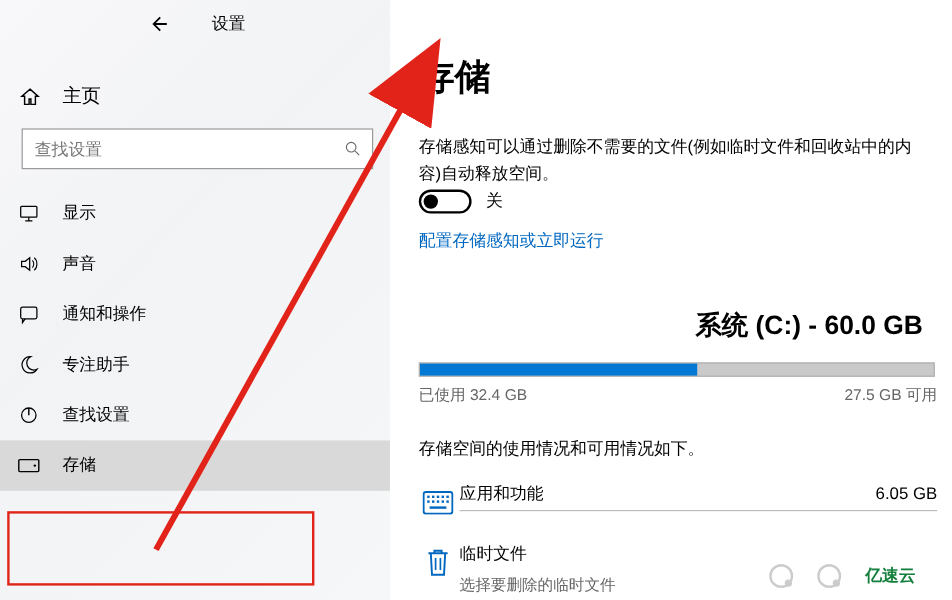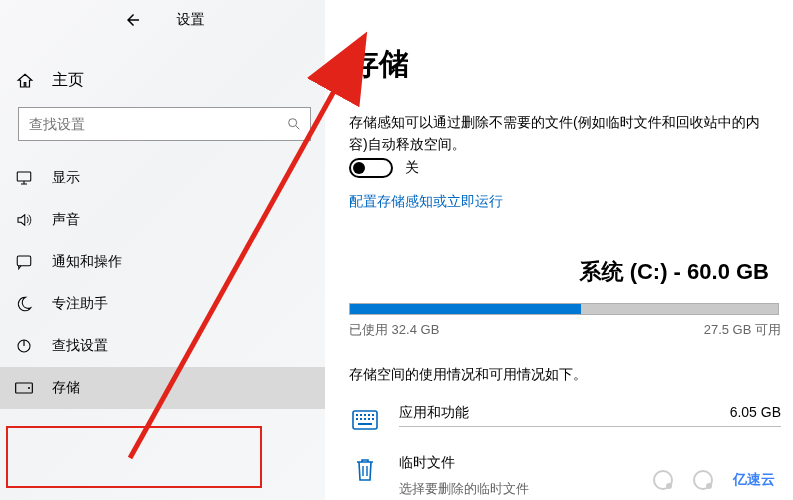--- a/index.html
+++ b/index.html
@@ -23,27 +23,27 @@
     .toggle-row { display: flex; align-items: center; gap: 12px; margin-bottom: 14px; }
     .toggle { width: 44px; height: 20px; border: 2px solid #000; border-radius: 10px; position: relative; background: #fff; cursor: pointer; }
     .toggle-knob { width: 12px; height: 12px; background: #000; border-radius: 50%; position: absolute; left: 2px; top: 2px; }
     .toggle-label { font-size: 14px; }
     .link { color: #0067c0; font-size: 14px; cursor: pointer; margin-bottom: 30px; display: inline-block; text-align: center; }
     .drive-title { font-size: 22px; font-weight: 600; margin-bottom: 16px; margin-top: 16px; text-align: right; }
     .bar-wrap { width: 430px; height: 12px; background: #c9c9c9; position: relative; margin-bottom: 6px; border: 1px solid #b0b0b0; }
     .bar-used { position: absolute; left: 0; top: 0; bottom: 0; background: #0078d4; }
     .bar-row { display: flex; justify-content: space-between; width: 432px; font-size: 13px; color: #666; margin-bottom: 1px; }
     .sub-desc { font-size: 14px; margin-bottom: 20px; margin-top: 27px; }
-    .cat-row { display: flex; align-items: flex-start; gap: 18px; width: 432px; margin-bottom: 6px; cursor: pointer; }
+    .cat-row { display: flex; align-items: flex-start; gap: 2px; width: 432px; margin-bottom: 6px; cursor: pointer; }
     .cat-icon { width: 32px; height: 32px; display: flex; align-items: center; justify-content: center; color: #0067c0; flex-shrink: 0; }
     .cat-body { flex: 1; }
     .cat-top { display: flex; justify-content: space-between; font-size: 14px; padding-bottom: 4px; border-bottom: 1px solid #bcbcbc; }
     .cat-sub { font-size: 13px; color: #666; padding-top: 4px; }
     .arrow { position: absolute; pointer-events: none; }
-    .watermark { position: absolute; right: 18px; bottom: 10px; display: flex; align-items: center; gap: 20px; color: #3b82f6; font-size: 14px; font-weight: 600; }
+    .watermark { position: absolute; right: 30px; bottom: 10px; display: flex; align-items: center; gap: 20px; color: #15803d; font-size: 14px; font-weight: 600; }
     .wm-circle { width: 20px; height: 20px; border: 2px solid #ccc; border-radius: 50%; display: inline-block; position: relative; }
     .wm-circle::after { content: ""; position: absolute; width: 6px; height: 6px; background: #ccc; border-radius: 50%; right: -1px; bottom: -1px; }
   </style>
 </head>
 <body>
 
 <div class="container">
   <div class="sidebar">
     <div class="header-row">
       <div class="back-btn">

